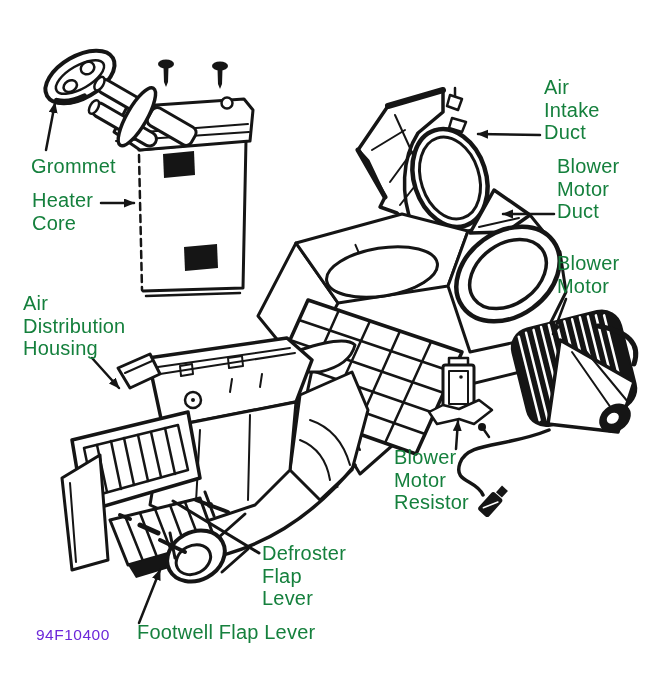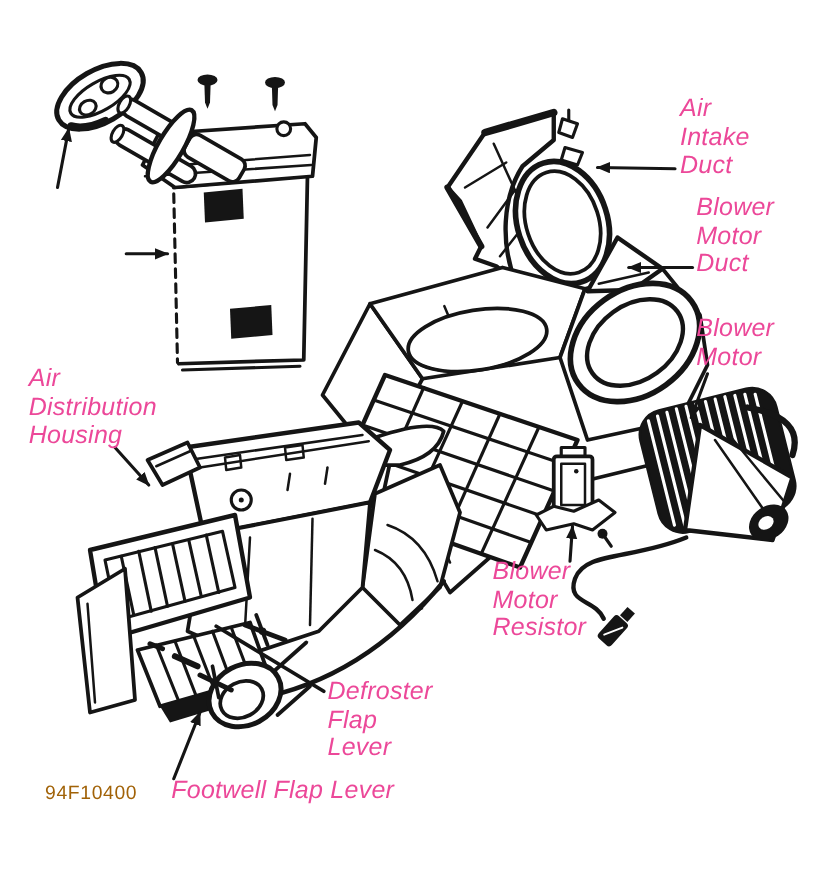--- a/index.html
+++ b/index.html
@@ -3,23 +3,23 @@
 <meta charset="utf-8">
 <style>
   html,body{margin:0;padding:0;background:#fff;}
   .figure{
     position:relative;width:652px;height:700px;background:#fff;overflow:hidden;
     font-family:"Liberation Sans",sans-serif;color:#141414;
   }
   .figure svg{position:absolute;left:0;top:0;}
   .lbl{
     position:absolute;font-size:20px;line-height:22.5px;letter-spacing:.2px;
-    color:#ec4899;white-space:pre-line;font-style:italic;
+    color:#15803d;white-space:pre-line;
   }
-  .code{position:absolute;font-size:15.5px;letter-spacing:.5px;color:#a16207;}
+  .code{position:absolute;font-size:15.5px;letter-spacing:.5px;color:#6d28d9;}
 </style>
 </head>
 <body>
 
 <div class="figure">
 
 <svg width="652" height="700" viewBox="0 0 652 700">
   <defs>
     <marker id="ah" markerWidth="12" markerHeight="10" refX="10" refY="4.5" orient="auto" markerUnits="userSpaceOnUse">
       <path d="M0,0 L11,4.5 L0,9 Z" fill="#151515"></path>
@@ -228,20 +228,23 @@
       <path d="M554,214 L503,214" marker-end="url(#ah)"></path>
       <path d="M566,299 L553,334" marker-end="url(#ah)"></path>
       <path d="M92,358 L119,388" marker-end="url(#ah)"></path>
       <path d="M456,449 L458,421" marker-end="url(#ah)"></path>
       <path d="M259,553 L173,501" stroke-width="3"></path>
       <path d="M139,623 L160,570" marker-end="url(#ah)"></path>
     </g>
   </g>
 </svg>
 
+  <div class="lbl" style="left:31px;top:155px;">Grommet</div>
+  <div class="lbl" style="left:32px;top:189px;">Heater
+Core</div>
   <div class="lbl" style="left:544px;top:76px;">Air
 Intake
 Duct</div>
   <div class="lbl" style="left:557px;top:155px;">Blower
 Motor
 Duct</div>
   <div class="lbl" style="left:557px;top:252px;">Blower
 Motor</div>
   <div class="lbl" style="left:23px;top:292px;">Air
 Distribution

